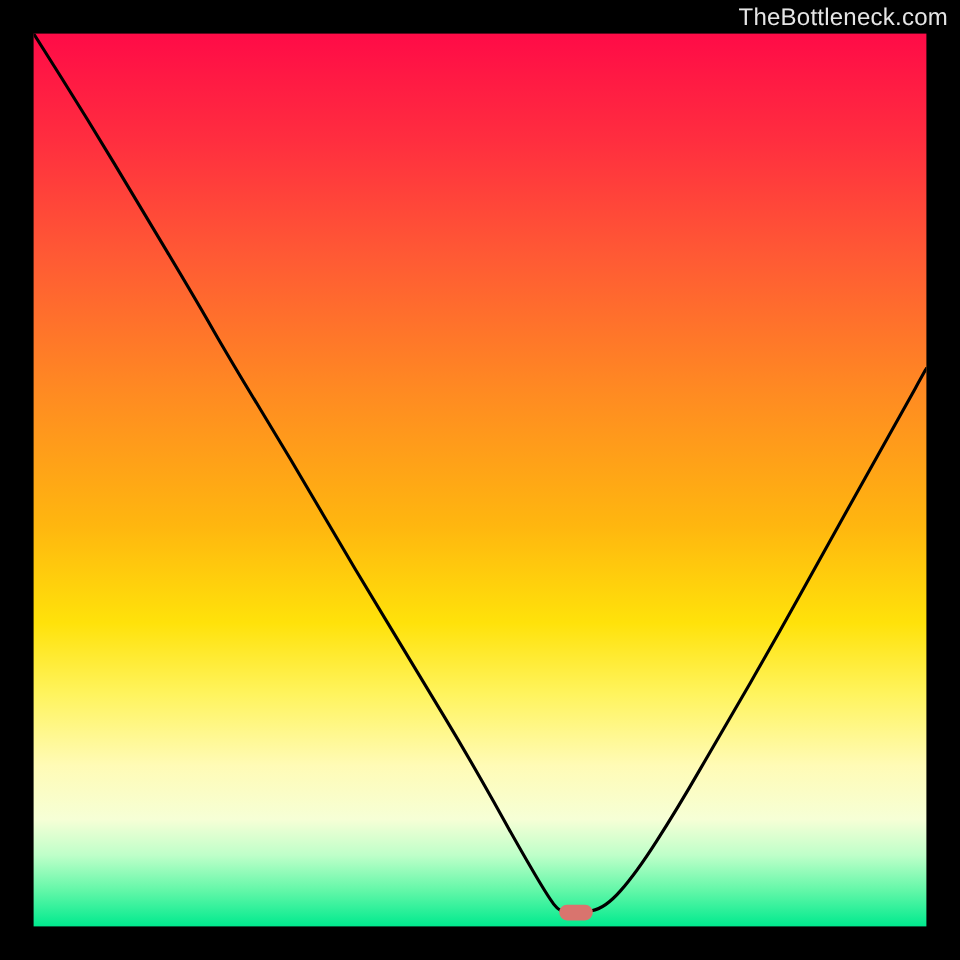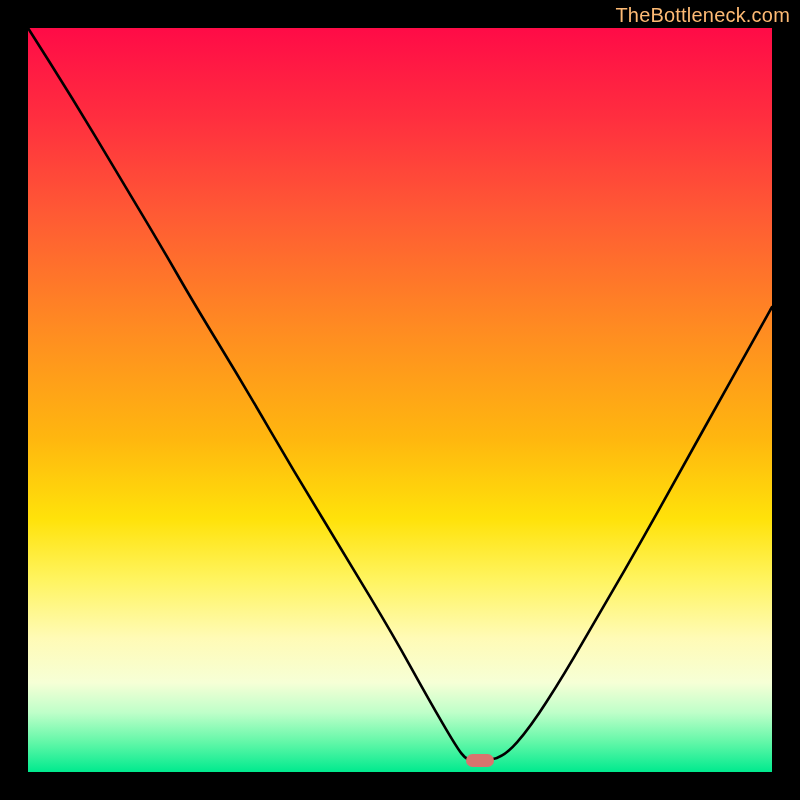--- a/index.html
+++ b/index.html
@@ -54,21 +54,21 @@
     position: absolute;
     width: 28px;
     height: 13px;
     background: #d9746e;
     border-radius: 7px;
   }
   .watermark {
     position: absolute;
     top: 4px;
     right: 10px;
-    color: #fdba74;
+    color: #e5e5e5;
     font-size: 20px;
     font-weight: 500;
     letter-spacing: 0.2px;
   }
 </style>
 </head>
 <body>
 
 <div class="frame">
   <div class="watermark">TheBottleneck.com</div>

